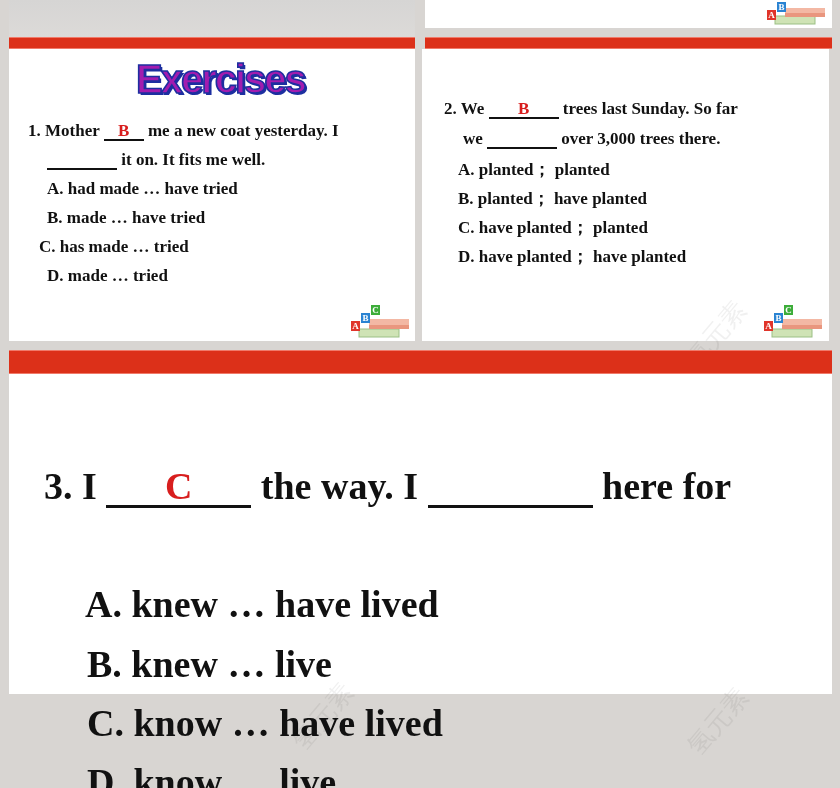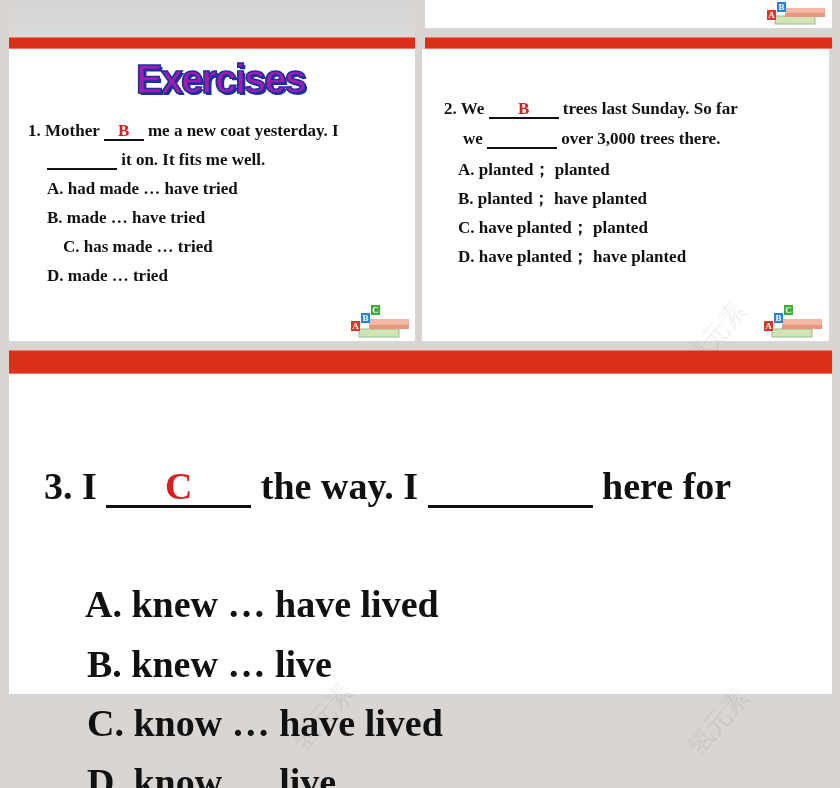--- a/index.html
+++ b/index.html
@@ -44,21 +44,21 @@
     <span>Mother</span>
     <span class="blank" style="width:40px;"><span class="ans">B</span></span>
     <span>me a new coat yesterday. I</span>
   </div>
   <div class="q" style="left:38px; top:101px; font-size:17px;">
     <span class="blank" style="width:70px;">&nbsp;</span>
     <span>it on. It fits me well.</span>
   </div>
   <div class="q" style="left:38px; top:130px; font-size:17px;text-align:center;">A. had made … have tried</div>
   <div class="q" style="left:38px; top:159px; font-size:17px;">B. made … have tried</div>
-  <div class="q" style="left:54px; top:188px; font-size:17px;">C. has made … tried</div>
+  <div class="q" style="left:30px; top:188px; font-size:17px;">C. has made … tried</div>
   <div class="q" style="left:38px; top:217px; font-size:17px;">D. made … tried</div>
 
   <svg class="books" style="left:340px; top:254px;" viewBox="0 0 62 38">
     <rect x="10" y="26" width="40" height="8" fill="#cfe3b5" stroke="#9bbf85"></rect>
     <rect x="20" y="16" width="40" height="6" fill="#f3b8a4"></rect>
     <rect x="20" y="22" width="40" height="4" fill="#e9967e"></rect>
     <rect x="2" y="18" width="9" height="10" fill="#e0342a"></rect>
     <text x="6.5" y="26" font-size="9" text-anchor="middle" fill="#fff" font-weight="bold">A</text>
     <rect x="12" y="10" width="9" height="10" fill="#2a83d2"></rect>
     <text x="16.5" y="18" font-size="9" text-anchor="middle" fill="#fff" font-weight="bold">B</text>

